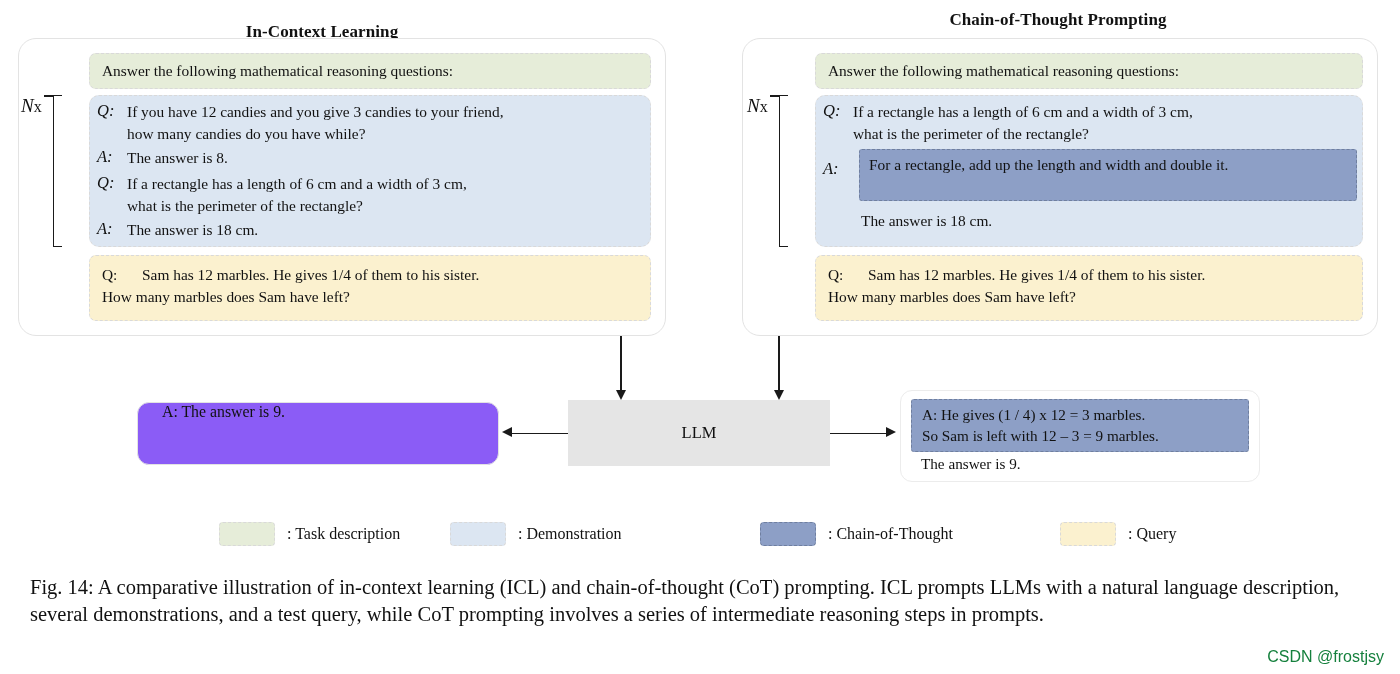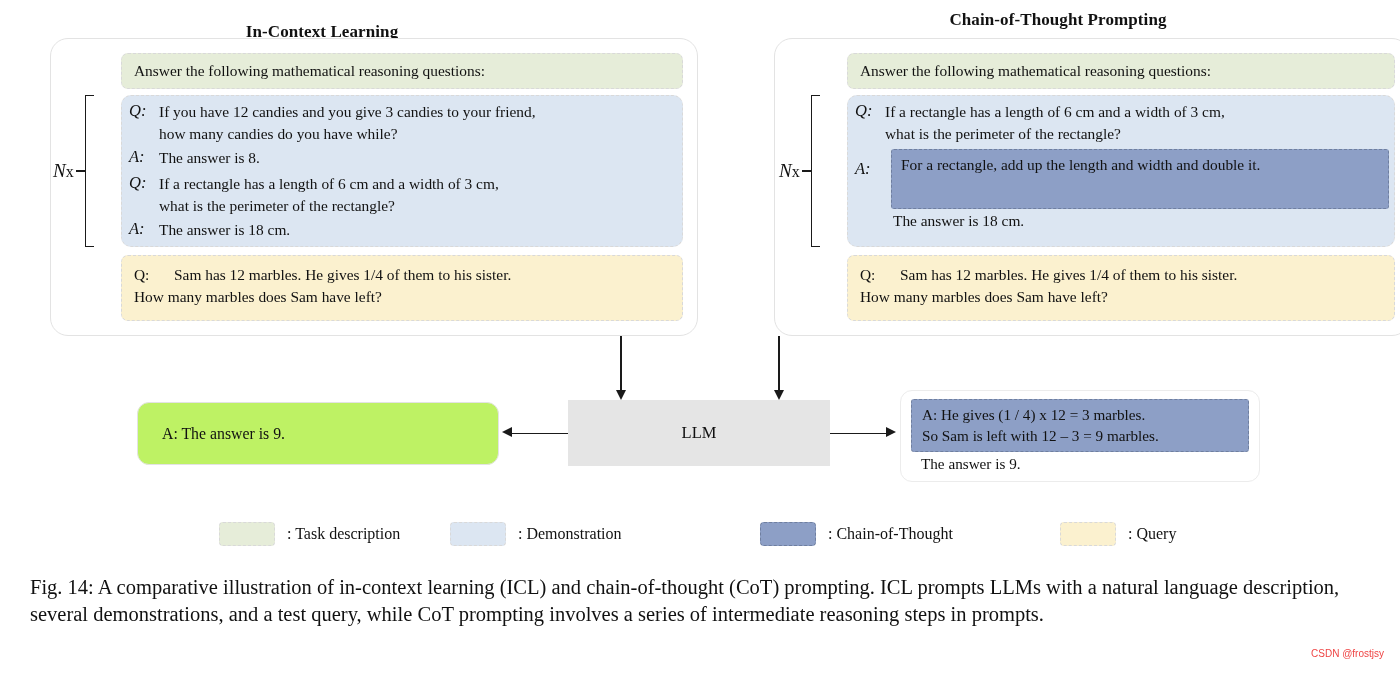--- a/index.html
+++ b/index.html
@@ -25,21 +25,20 @@
   #title-icl{left:202px;top:10px;width:240px;margin-top:12px;}
   #title-cot{left:918px;top:10px;width:280px;}
 
   
   .panel{
     position:absolute;
     border:1.4px solid #e3e3e3;
     border-radius:18px;
     background:#ffffff;
     box-sizing:border-box;
-    margin-left:32px;
   }
   #panel-icl{left:18px;top:38px;width:648px;height:298px;}
   #panel-cot{left:742px;top:38px;width:636px;height:298px;}
 
   
   .blk{
     position:absolute;
     box-sizing:border-box;
     border-radius:7px;
     border:1.2px dashed #d9d9d9;
@@ -56,21 +55,21 @@
   .qa-lab{
     font-style:italic;
     font-size:16.5px;
     width:30px;
     flex:0 0 30px;
     text-align:left;
   }
   .qa-txt{font-size:15.4px;line-height:1.42;}
 
   
-  .nx-wrap{position:absolute;display:flex;align-items:center;}
+  .nx-wrap{position:absolute;display:flex;align-items:flex-start;}
   .nx-label{
     font-size:19px;
     font-style:italic;
     white-space:nowrap;
     margin-right:2px;
   }
   .nx-label .xch{font-style:normal;font-size:16px;}
   .nx-tick{width:9px;height:1.6px;background:#1a1a1a;}
   .nx-brk{
     width:9px;
@@ -83,22 +82,22 @@
   #llm-box{
     position:absolute;left:568px;top:400px;width:262px;height:66px;
     background:#e5e5e5;
     display:flex;align-items:center;justify-content:center;
     font-size:16.5px;
   }
 
   
   #out-left{
     position:absolute;left:137px;top:402px;width:362px;height:63px;
-    border:1.3px solid #e3e3e3;border-radius:12px;background:#bef264;
-    display:flex;align-items:center;box-sizing:border-box;
+    border:1.3px solid #e3e3e3;border-radius:12px;background:#8b5cf6;
+    display:flex;align-items:flex-start;box-sizing:border-box;
   }
   #out-left .t{padding-left:24px;font-size:15.8px;}
   #out-right{
     position:absolute;left:900px;top:390px;width:360px;height:92px;
     border:1.3px solid #ececec;border-radius:12px;background:#fff;
     box-sizing:border-box;
   }
   #out-right-cot{
     position:absolute;left:10px;top:8px;width:338px;
     padding:5px 8px 5px 10px;
@@ -130,21 +129,21 @@
 
   
   #caption{
     position:absolute;left:30px;top:574px;width:1372px;
     font-size:20.5px;line-height:1.33;
     text-align:left;
   }
   #watermark{
     position:absolute;right:16px;top:648px;
     font-family:"Liberation Sans","DejaVu Sans",sans-serif;
-    font-size:10px;color:#ef4444;
+    font-size:16px;color:#15803d;
   }
 </style>
 </head>
 <body>
 
 <div class="fig">
 
   <div class="panel-title" id="title-icl">In-Context Learning</div>
   <div class="panel-title" id="title-cot">Chain-of-Thought Prompting</div>
 
@@ -220,21 +219,21 @@
     <div class="qa" style="left:80px;top:62px;width:534px;">
       <span class="qa-lab">Q:</span>
       <span class="qa-txt">
         <span>If a rectangle has a length of 6 cm and a width of 3 cm,</span><br>
         <span>what is the perimeter of the rectangle?</span>
       </span>
     </div>
 
     <div style="position:absolute;left:80px;top:120px;font-style:italic;font-size:16.5px;">A:</div>
 
-    <div class="blk blk-cot" style="left:116px;top:110px;width:498px;height:60px;padding:4px 8px 0 9px;">
+    <div class="blk blk-cot" style="left:116px;top:110px;width:498px;height:52px;padding:4px 8px 0 9px;">
       <div>For a rectangle, add up the length and width and double it.</div>
     </div>
 
     <div style="position:absolute;left:118px;top:173px;font-size:15.4px;">The answer is 18 cm.</div>
 
     <div class="blk blk-query" style="left:72px;top:216px;width:548px;height:66px;padding:8px 10px 0 12px;">
       <div style="display:flex;">
         <span style="flex:0 0 40px;">Q:</span>
         <span>Sam has 12 marbles. He gives 1/4 of them to his sister.</span>
       </div>

